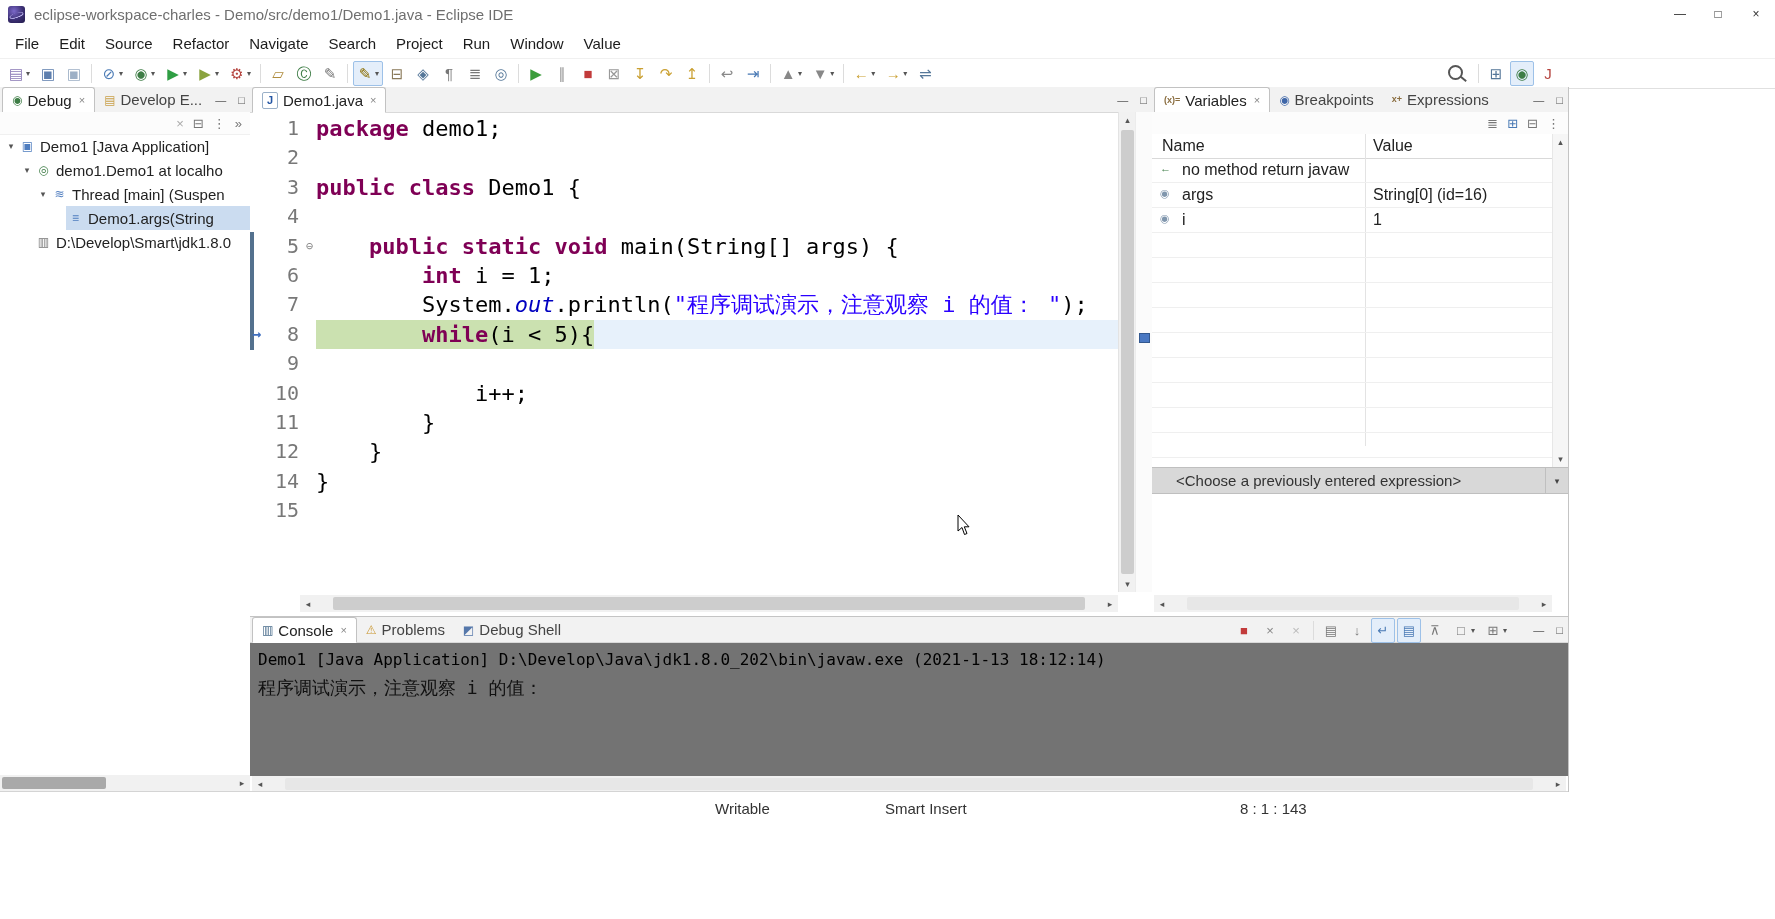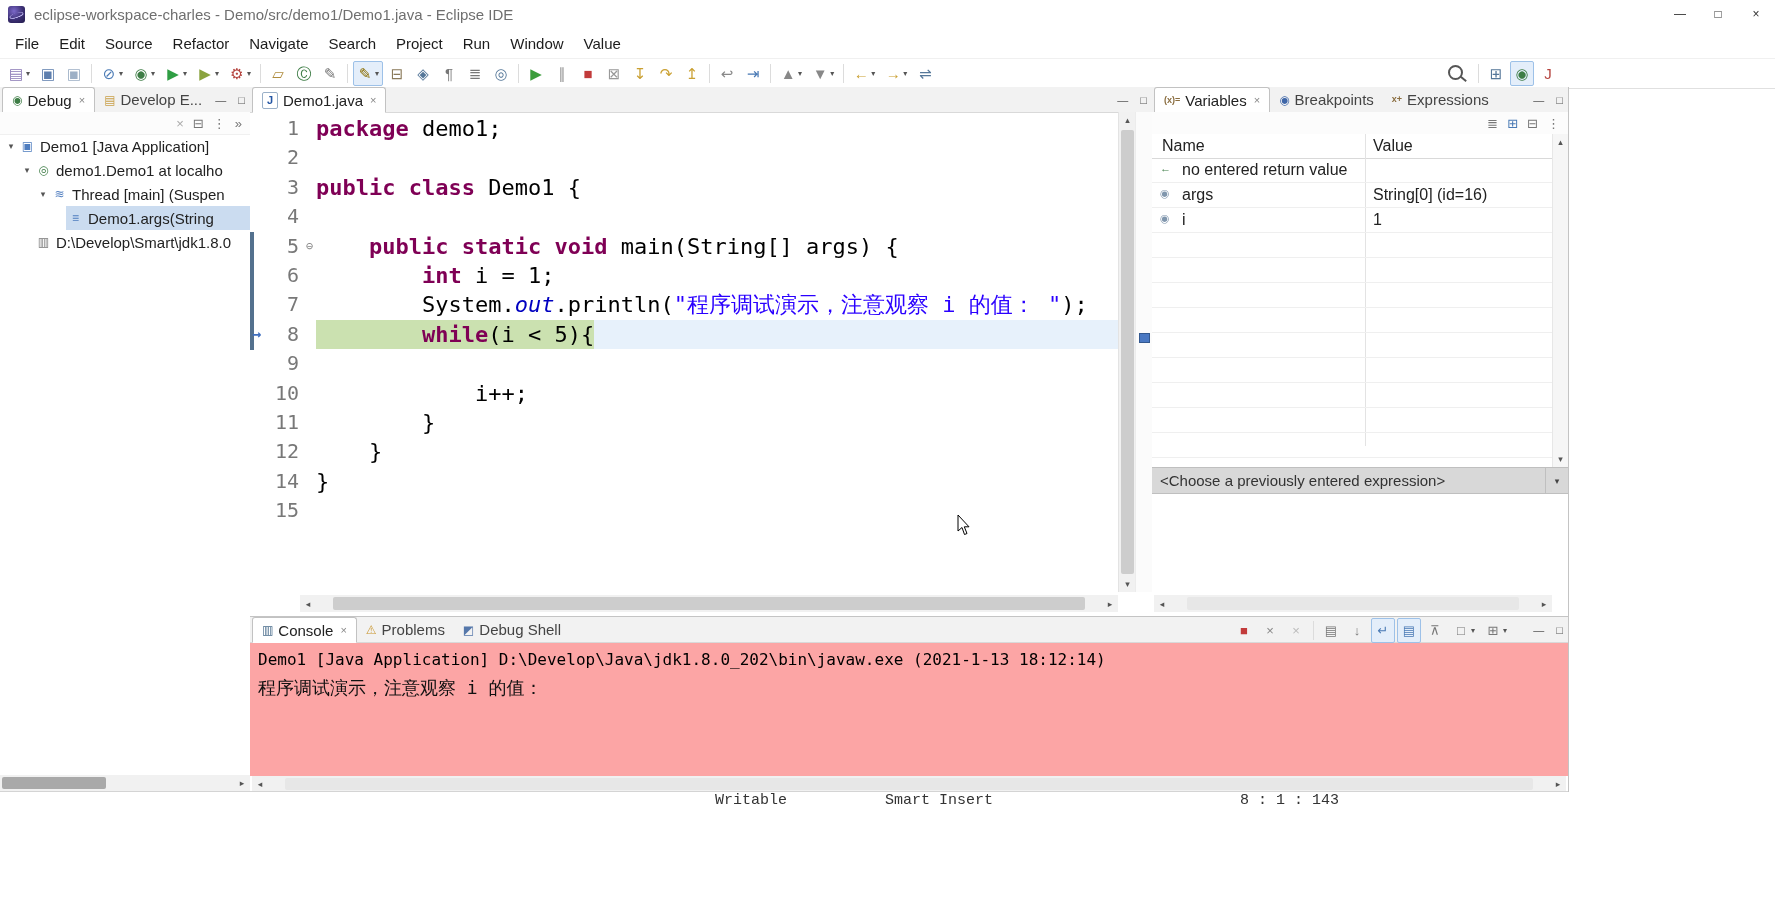--- a/index.html
+++ b/index.html
@@ -48,21 +48,21 @@
     gap:9px;padding-right:8px;background:#fcfcfc;border-bottom:1px solid #f0f0f0;}
   .vt-icon{font-size:13px;line-height:1;}
 
   
   .debug-panel{position:absolute;left:0;top:87px;width:250px;height:704px;background:#fff;border-right:1px solid #c4c4c4;}
   .editor-panel{position:absolute;left:250px;top:87px;width:902px;height:529px;background:#fff;border-right:1px solid #c4c4c4;}
   .vars-panel{position:absolute;left:1152px;top:87px;width:416px;height:529px;background:#fff;border-right:1px solid #c4c4c4;}
   .console-panel{position:absolute;left:250px;top:616px;width:1318px;height:175px;background:#fff;
     border-top:1px solid #c4c4c4;border-right:1px solid #c4c4c4;}
   .statusbar{position:absolute;left:0;top:791px;width:1568px;height:26px;background:#fff;border-top:1px solid #d4d4d4;}
-  .st-item{position:absolute;top:0;font-size:15px;color:#333;white-space:nowrap;font-family:Liberation Mono, monospace;}
+  .st-item{position:absolute;top:8px;font-size:15px;color:#333;white-space:nowrap;}
   #statusbar .st-item:nth-of-type(1){left:715px;}
   #statusbar .st-item:nth-of-type(2){left:885px;}
   #statusbar .st-item:nth-of-type(3){left:1240px;}
 
   
   .tree{position:absolute;left:0;right:0;top:47px;}
   .tree-row{height:24px;display:flex;align-items:center;font-size:15px;white-space:nowrap;}
   .tree-arrow{width:14px;font-size:9px;color:#555;text-align:center;flex:none;}
   .tree-content{display:flex;align-items:center;gap:4px;flex:1;height:100%;overflow:hidden;padding-left:1px;}
   .tree-content.selected{background:#cbdcf0;}
@@ -111,27 +111,27 @@
   .col-name{position:absolute;left:10px;top:3px;}
   .col-value{position:absolute;left:221px;top:3px;}
   .col-divider{position:absolute;left:213px;top:47px;height:312px;width:1px;background:#e3e3e3;}
   .vars-rows{position:absolute;left:0;right:15px;top:71px;height:309px;overflow:hidden;}
   .var-row{height:24px;border-bottom:1px solid #efefef;position:relative;font-size:16px;}
   .var-icon{position:absolute;left:8px;top:4px;font-size:11px;}
   .var-name{position:absolute;left:30px;top:3px;width:181px;overflow:hidden;white-space:nowrap;}
   .var-value{position:absolute;left:221px;top:3px;white-space:nowrap;}
   .expr-bar{position:absolute;left:0;right:0;top:380px;height:25px;background:#d8d8d8;border-top:1px solid #bfbfbf;
     border-bottom:1px solid #bfbfbf;display:flex;align-items:center;}
-  .expr-text{padding-left:8px;font-size:15px;color:#333;flex:1;overflow:hidden;white-space:nowrap;}
+  .expr-text{padding-left:24px;font-size:15px;color:#333;flex:1;overflow:hidden;white-space:nowrap;}
   .expr-dd{width:22px;height:100%;border-left:1px solid #bfbfbf;display:flex;align-items:center;justify-content:center;font-size:9px;color:#444;}
 
   
   .console-toolbar{position:absolute;right:56px;top:1px;height:25px;display:flex;align-items:center;}
   .console-toolbar .tb-glyph{font-size:13px;}
-  .console-content{position:absolute;left:0;right:0;top:26px;bottom:16px;overflow:hidden;background:#fca5a5;}
+  .console-content{position:absolute;left:0;right:0;top:26px;bottom:16px;overflow:hidden;background:#737373;}
   .console-header{position:absolute;left:8px;top:7px;font-family:"DejaVu Sans Mono","Liberation Mono",monospace;font-size:16px;color:#000;white-space:nowrap;}
   .console-output{position:absolute;left:8px;top:33px;font-family:"DejaVu Sans Mono","Liberation Mono",monospace;font-size:18px;color:#111;white-space:pre;}
 
   .cursor{position:absolute;left:957px;top:514px;}
 </style>
 </head>
 <body>
 
 <div class="screen">
 
@@ -514,21 +514,21 @@
         <span class="vt-icon" style="color: rgb(119, 119, 119);">⋮</span>
       </div>
     <div class="vars-header">
       <span class="col-name">Name</span>
       <span class="col-value">Value</span>
     </div>
     <div class="col-divider"></div>
     <div class="vars-rows" id="vars-rows">
         <div class="var-row">
           <span class="var-icon" style="color: rgb(62, 125, 70);">←</span>
-          <span class="var-name">no entered return value</span>
+          <span class="var-name">no method return javaw</span>
           <span class="var-value"></span>
         </div>
         <div class="var-row">
           <span class="var-icon" style="color: rgb(128, 150, 173);">◉</span>
           <span class="var-name">args</span>
           <span class="var-value">String[0] (id=16)</span>
         </div>
         <div class="var-row">
           <span class="var-icon" style="color: rgb(128, 150, 173);">◉</span>
           <span class="var-name">i</span>

